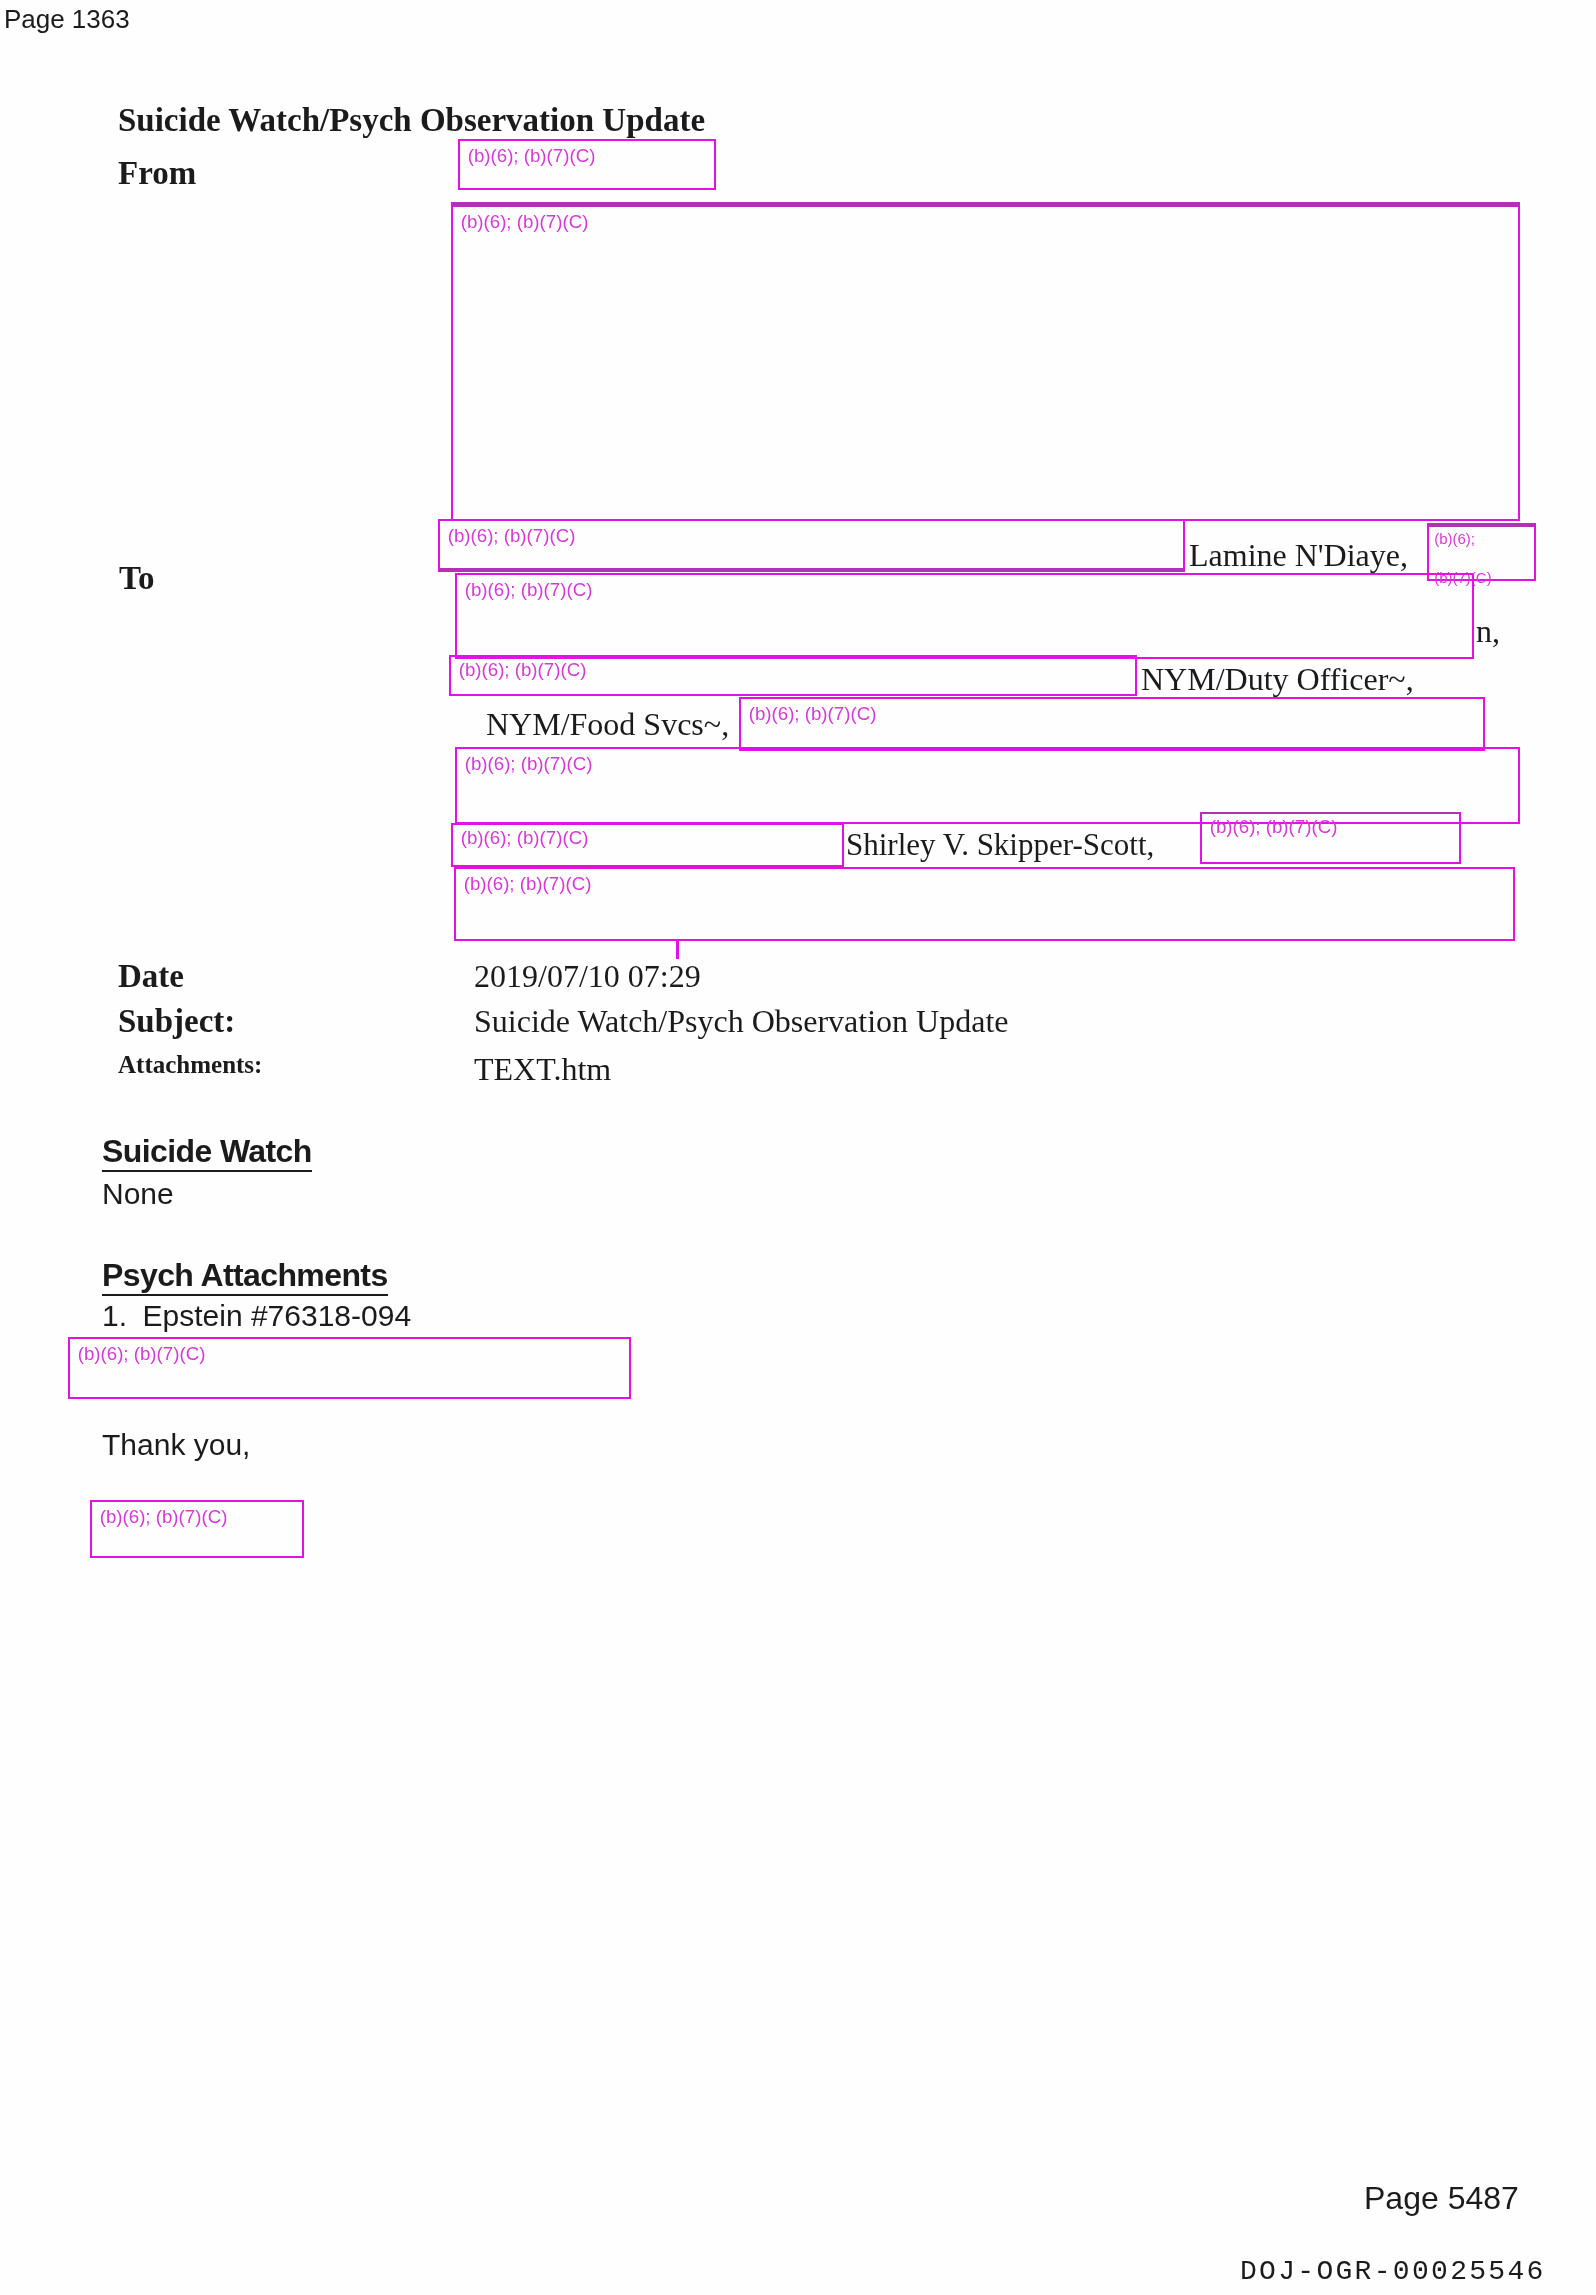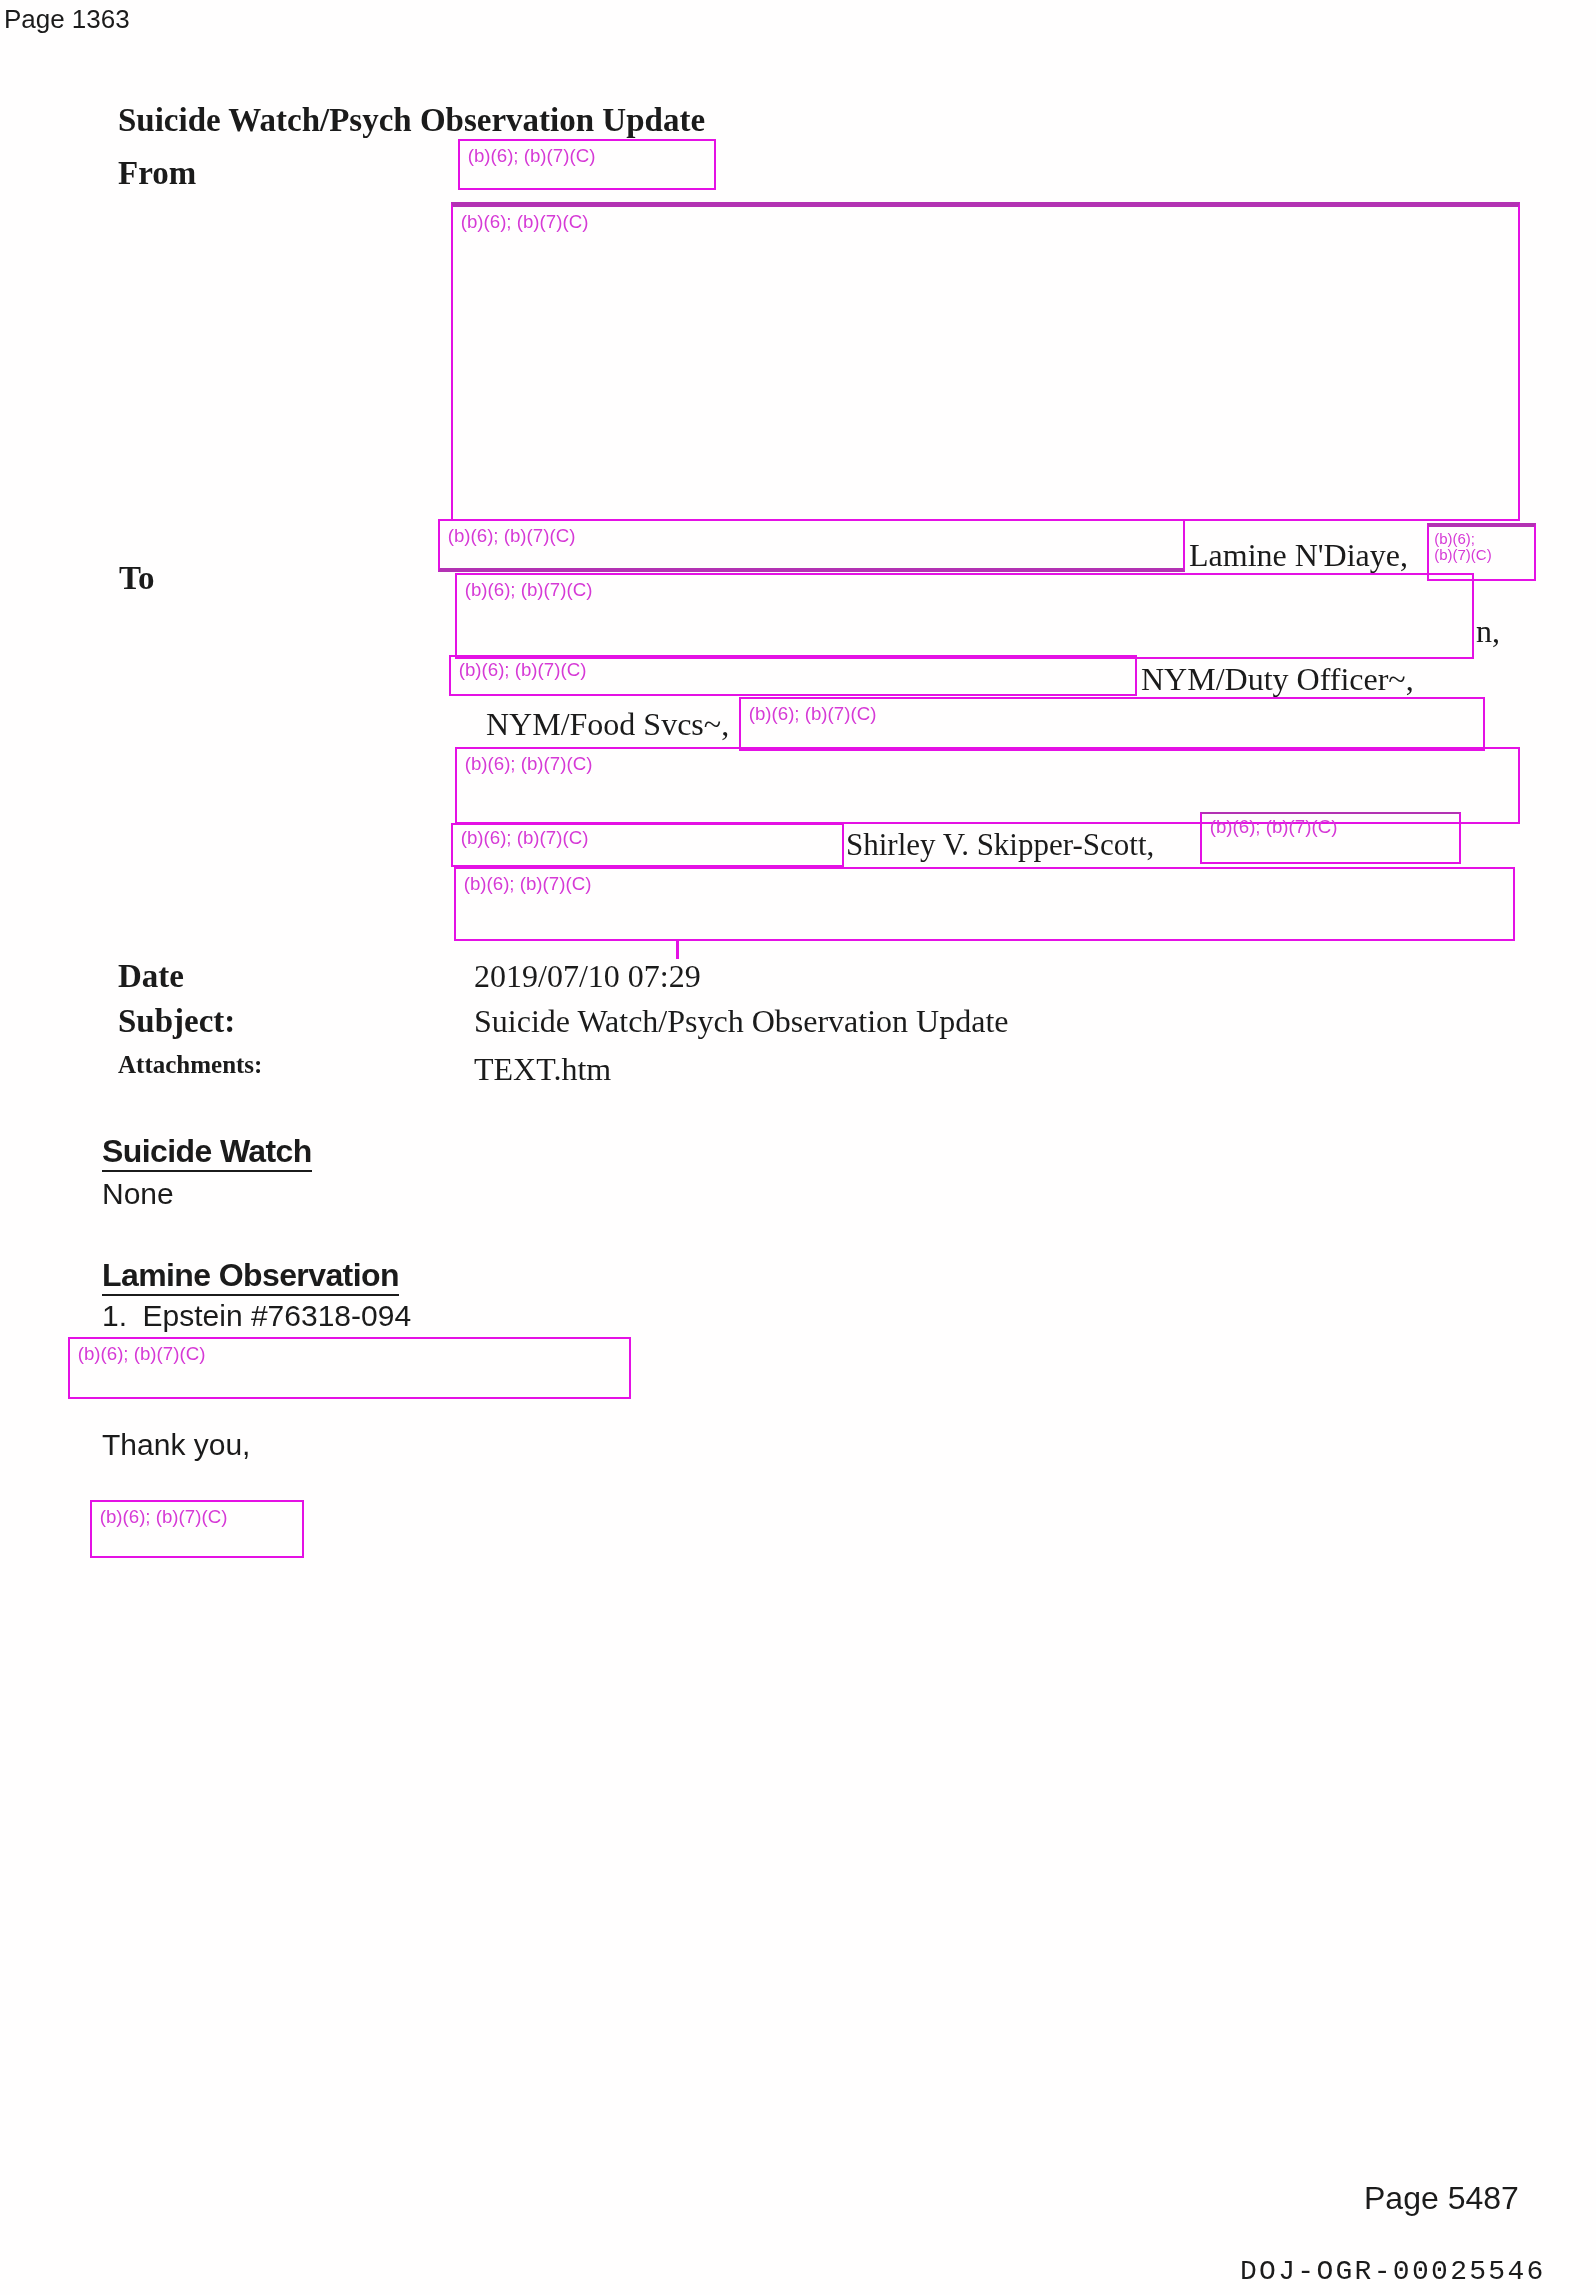--- a/index.html
+++ b/index.html
@@ -61,21 +61,21 @@
   </div>
 
   <div class="t serif bold" style="left:119px;top:560px;font-size:33px;">To</div>
 
   <div class="redact" style="left:438px;top:519px;width:747px;height:53px;border-bottom-width:4.5px;border-bottom-color:var(--magenta-dark);">
     <span class="rlabel">(b)(6); (b)(7)(C)</span>
   </div>
   <div class="t serif" style="left:1189px;top:537px;font-size:32px;">Lamine N'Diaye,</div>
   <div class="redact" style="left:1427px;top:523px;width:109px;height:58px;border-top-width:4.5px;border-top-color:var(--magenta-dark);">
     <span class="rlabel two">(b)(6);</span>
-    <span class="rlabel two" style="padding-top:0;">(b)(7)(C)</span>
+    <span class="rlabel two" style="padding-top:0;margin-top:23px;">(b)(7)(C)</span>
   </div>
 
   <div class="t serif" style="left:1476px;top:613px;font-size:32px;">n,</div>
   <div class="redact" style="left:455px;top:573px;width:1019px;height:86px;">
     <span class="rlabel">(b)(6); (b)(7)(C)</span>
   </div>
 
   <div class="redact" style="left:449px;top:655px;width:688px;height:41px;">
     <span class="rlabel" style="padding-top:2.6px;">(b)(6); (b)(7)(C)</span>
   </div>
@@ -111,21 +111,21 @@
 
   <div class="t serif bold" style="left:118px;top:1051px;font-size:25px;">Attachments:</div>
   <div class="t serif" style="left:474px;top:1051px;font-size:32px;">TEXT.htm</div>
 
   <div class="t sans bold" style="left:102px;top:1133px;font-size:32px;letter-spacing:-0.6px;">
     <span class="ul">Suicide Watch</span>
   </div>
   <div class="t sans" style="left:102px;top:1177px;font-size:30px;">None</div>
 
   <div class="t sans bold" style="left:102px;top:1257px;font-size:32px;letter-spacing:-0.6px;">
-    <span class="ul">Lamine Observation</span>
+    <span class="ul">Psych Attachments</span>
   </div>
   <div class="t sans" style="left:102px;top:1299px;font-size:30px;">
     <span>1.</span><span style="margin-left:15.5px;">Epstein #76318-094</span>
   </div>
 
   <div class="redact" style="left:68px;top:1337px;width:563px;height:62px;">
     <span class="rlabel">(b)(6); (b)(7)(C)</span>
   </div>
 
   <div class="t sans" style="left:102px;top:1428px;font-size:30px;">Thank you,</div>

